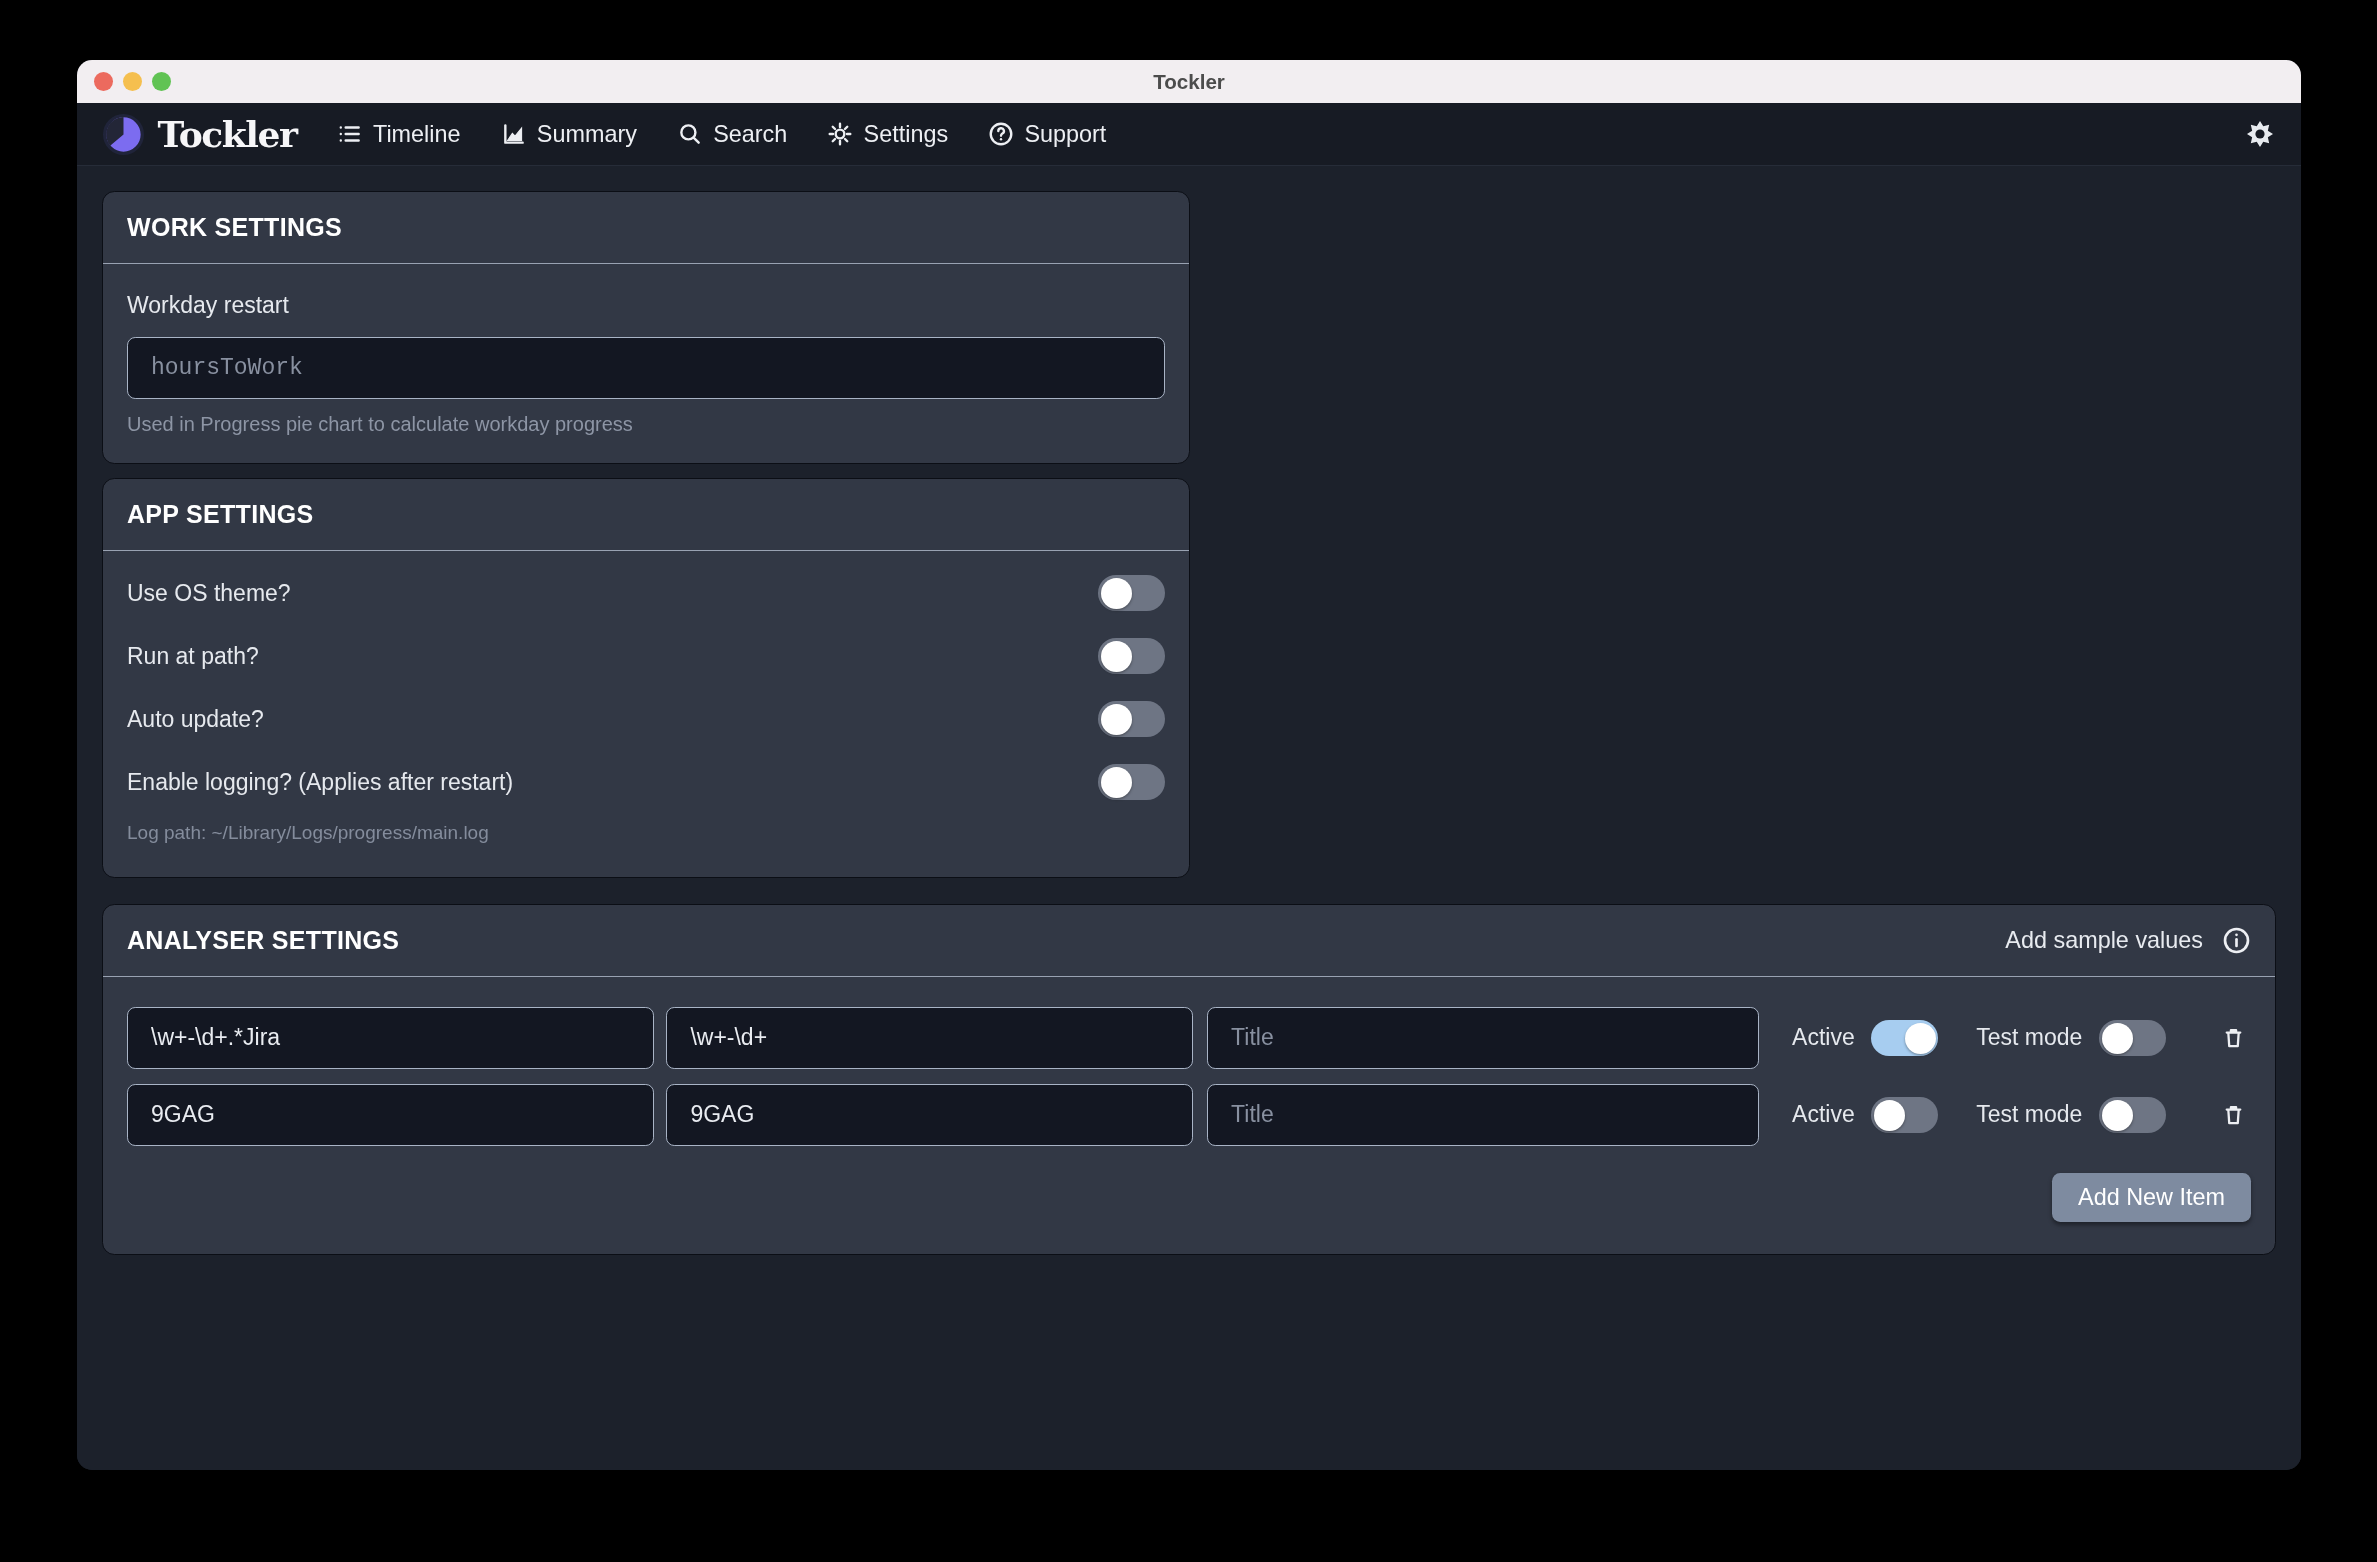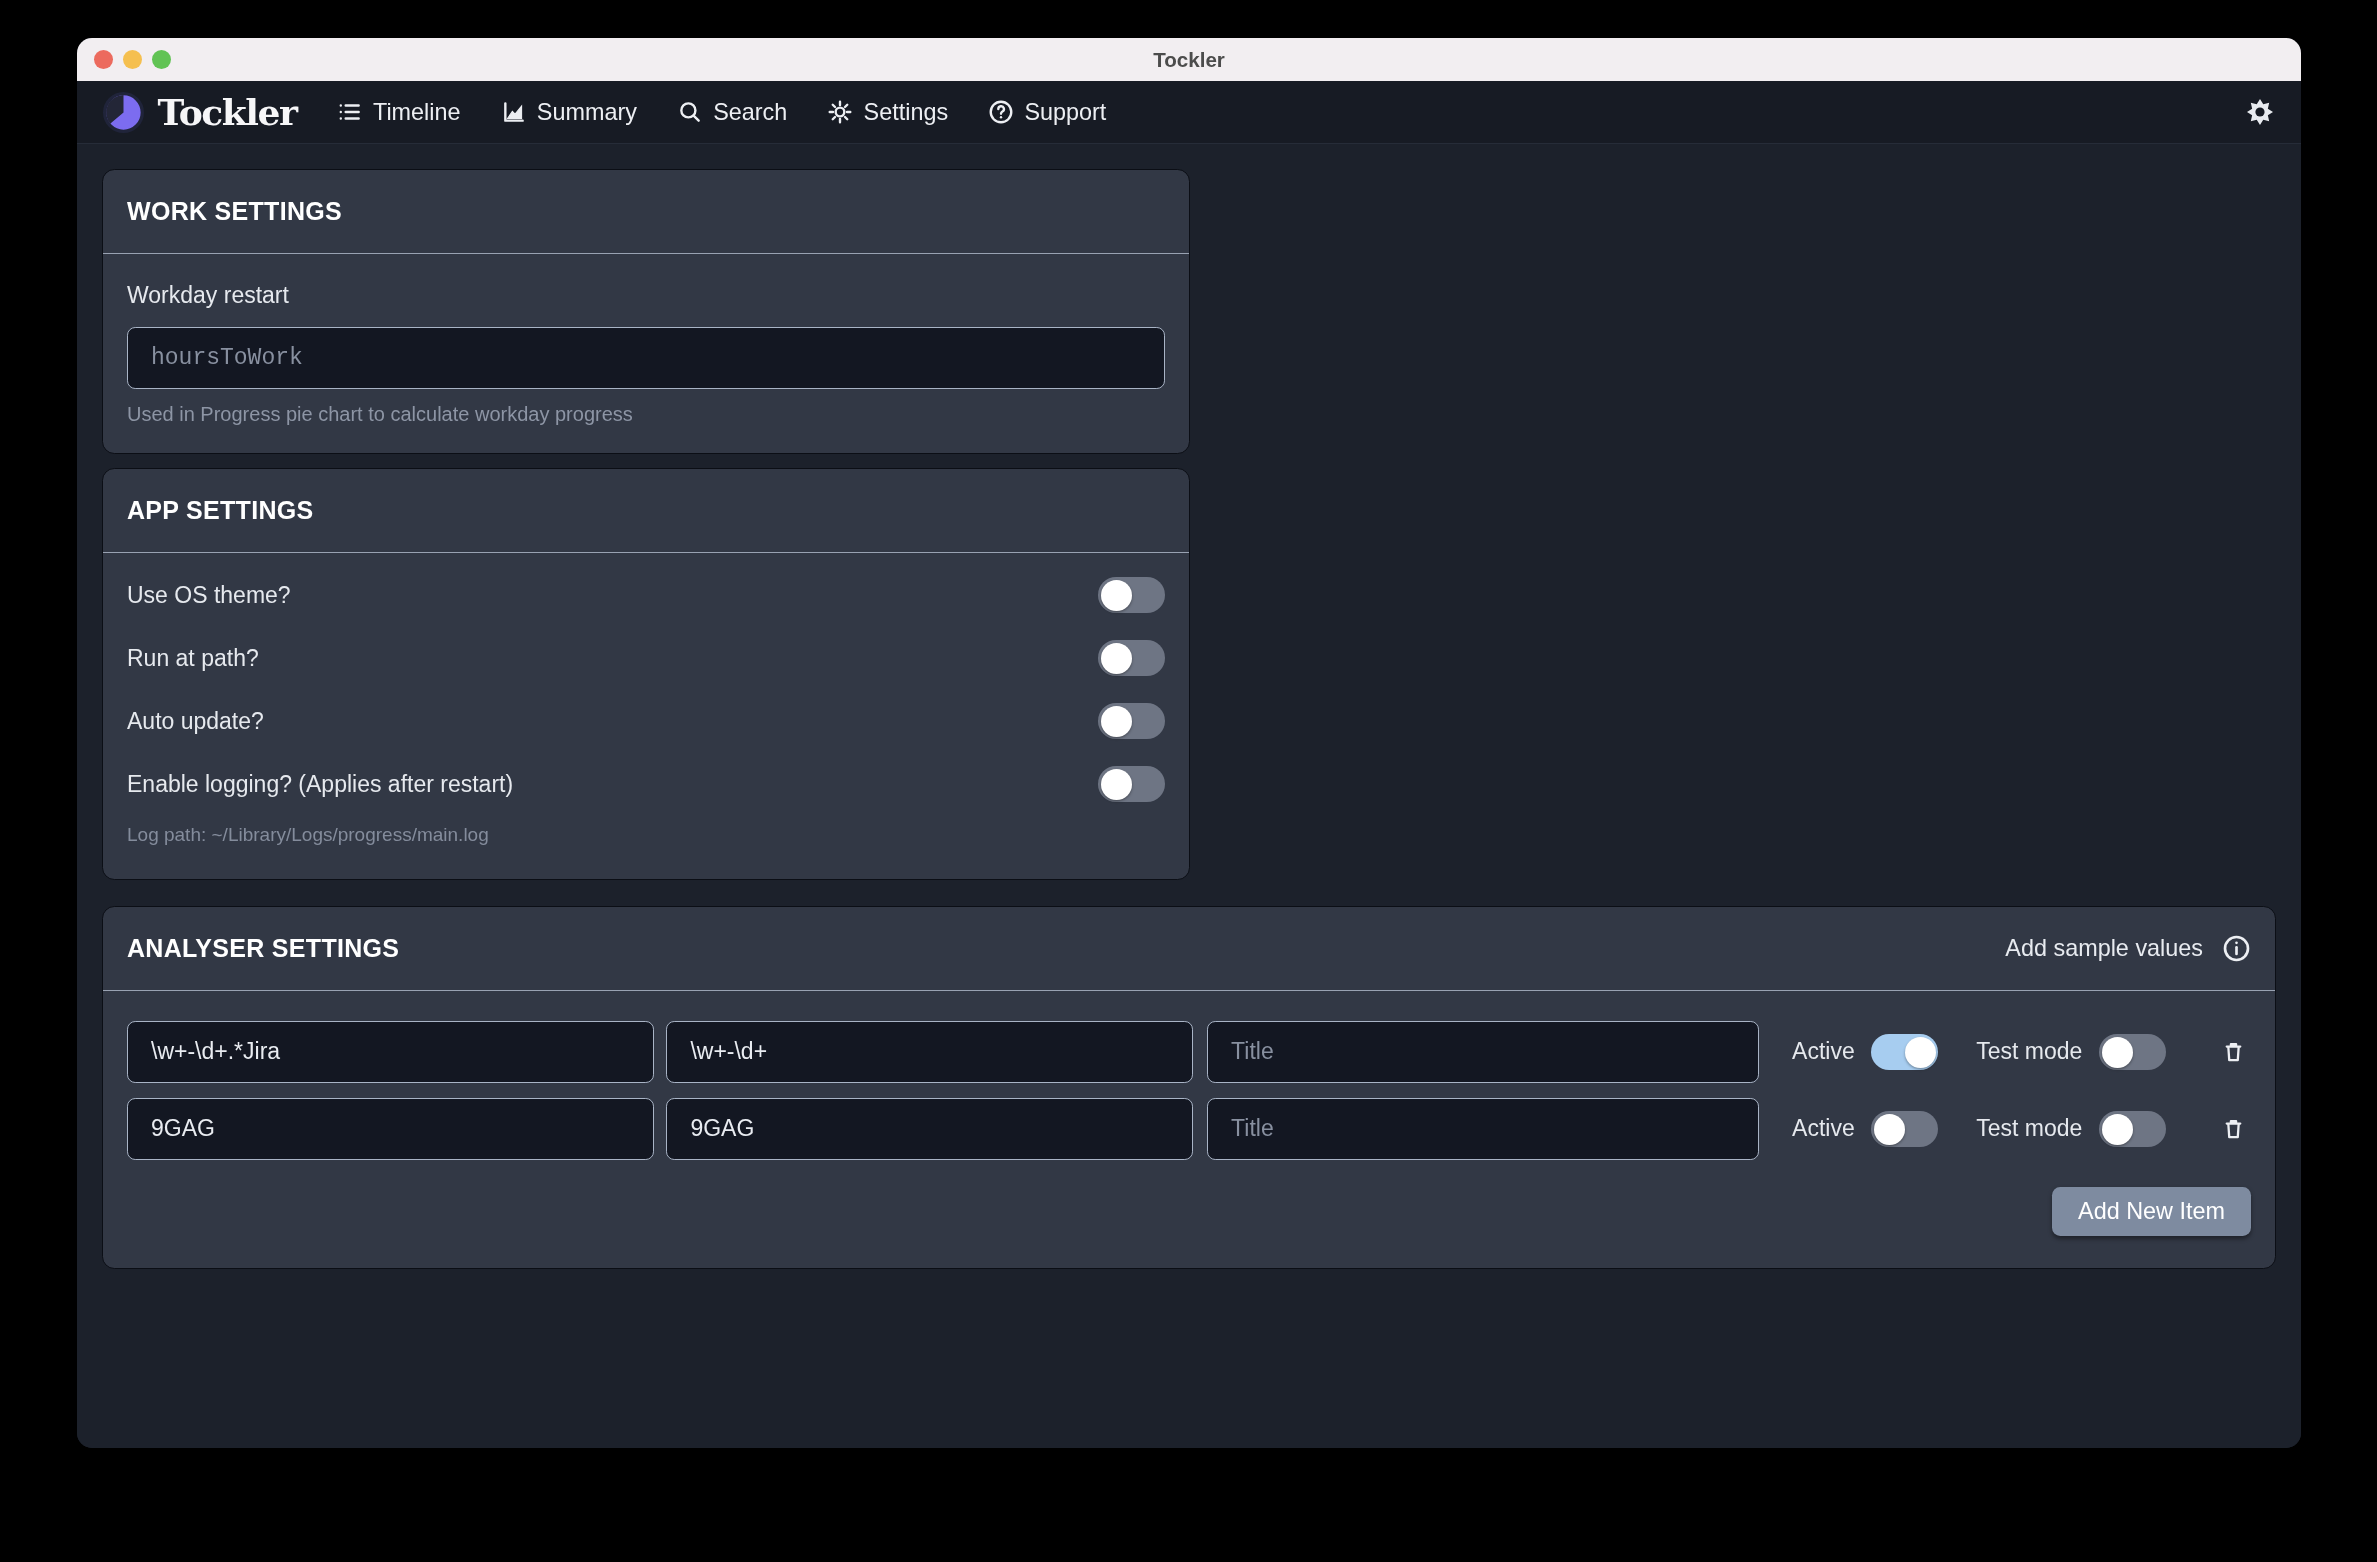--- a/index.html
+++ b/index.html
@@ -1,19 +1,19 @@
 <!DOCTYPE html>
 <html style="font-size:11px"><head>
 <meta charset="utf-8">
 <style>
   * { margin:0; padding:0; box-sizing:border-box; }
   html,body { width:2377px; height:1563px; background:#000; font-family:"Liberation Sans", sans-serif; }
   .screen { position:relative; width:2377px; height:1563px; background:#000; overflow:hidden; }
 
-  .window { position:absolute; left:77px; top:38px; width:2224px; height:1410px;
+  .window { position:absolute; left:77px; top:60px; width:2224px; height:1410px;
             border-radius:15px; overflow:hidden; background:#1c212b;
             box-shadow:0 27.5px 82px rgba(0,0,0,.8); display:flex; flex-direction:column; }
 
   
   .titlebar { height:43px; flex:0 0 43px; background:#f2eef1; position:relative;
               display:flex; align-items:center; justify-content:center; }
   .traffic { position:absolute; left:16.5px; top:0; height:100%; display:flex; align-items:center; gap:10.3px; }
   .tl { width:19px; height:19px; border-radius:50%; display:inline-block; cursor:pointer; }
   .tl.red { background:#ec6a5e; } .tl.yellow { background:#f5bf4f; } .tl.green { background:#61c354; }
   .win-title { font-size:20.6px; font-weight:700; color:#4c4c4c; }
@@ -29,21 +29,21 @@
               margin-left:40px; cursor:pointer; }
   .nav-item svg { width:26px; height:26px; stroke:#edeff3; }
   .navbar .spacer { flex:1; }
   .gear-btn { background:none; border:none; cursor:pointer; display:flex; align-items:center; }
   .gear-btn svg { width:32px; height:32px; }
 
   
   .content { flex:1; background:#1c212b; padding:0 25px; overflow:hidden; }
 
   .card { background:#323845; border:1.4px solid #0b0e15; border-radius:12.4px; color:#e8ebf0; }
-  .card-header { height:84px; display:flex; align-items:center; justify-content:space-between;
+  .card-header { height:72px; display:flex; align-items:center; justify-content:space-between;
                  padding:0 24px; border-bottom:1.4px solid #99a2b2; }
   .card-title { font-size:25px; font-weight:700; letter-spacing:0.3px; color:#fff; }
 
   .card-work { width:1088px; margin-top:25.4px; }
   .card-app  { width:1088px; margin-top:13.7px; }
   .card-analyser { width:100%; margin-top:26px; }
 
   .work-body { padding:25px 24px 27.5px; }
   .field-label { font-size:23px; color:#e6e9ee; display:block; margin:2.7px 0 18px; }
   .text-input { height:62px; background:#131722; border:1.4px solid #a9b4c6; border-radius:8.2px;

